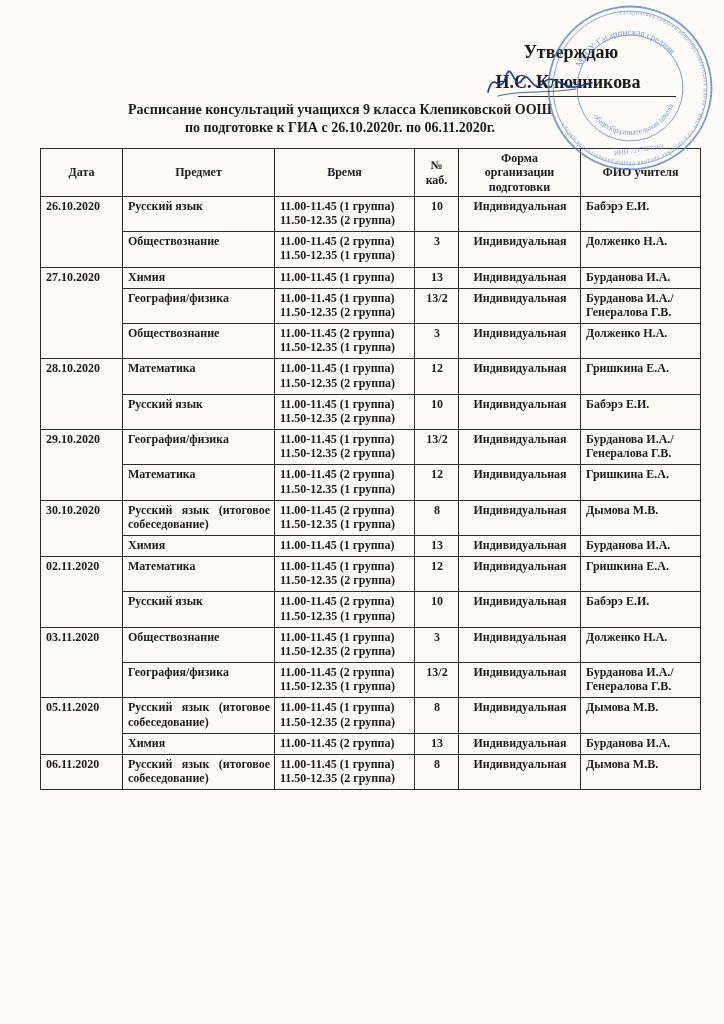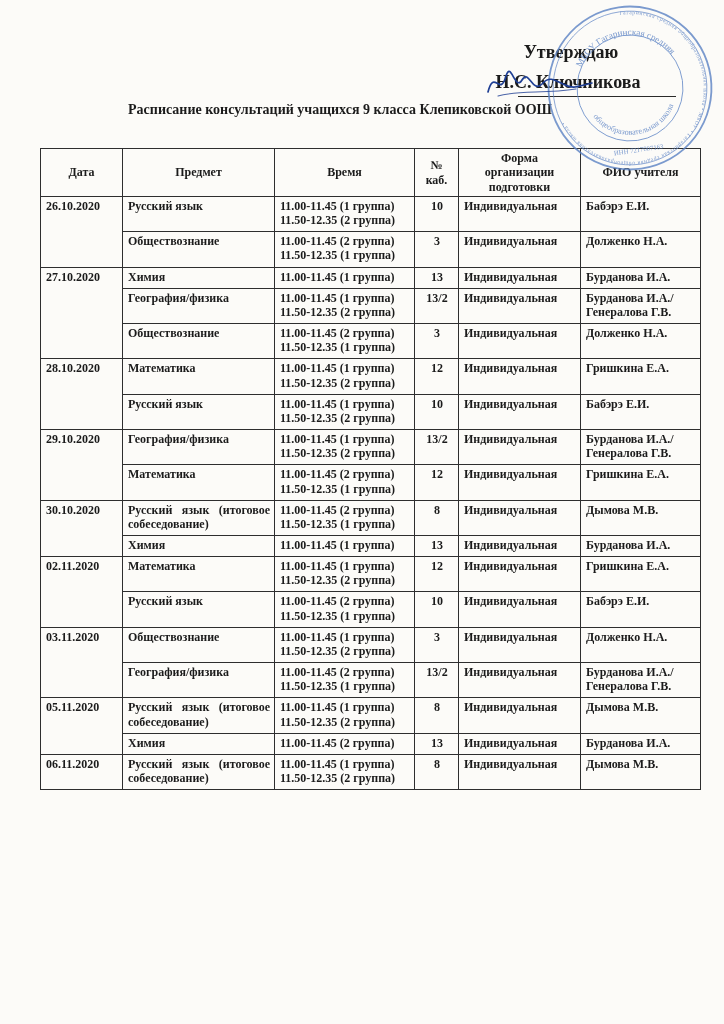--- a/index.html
+++ b/index.html
@@ -90,21 +90,21 @@
     vertical-align: middle;
     white-space: pre-line;
     height: 48px;
     font-weight: bold;
     padding: 2px 2px;
   }
   td.c-date    { text-align: left; margin-top: 37px; }
   td.c-subject { text-align: justify; margin-top: 24px; }
   td.c-time    { white-space: pre-line; }
   td.c-room    { text-align: center; }
-  td.c-form    { text-align: left; }
+  td.c-form    { text-align: center; }
   td.c-teacher { white-space: pre-line; }
 </style>
 </head>
 <body>
 
 <div class="page">
 
   <svg class="stamp" width="168" height="168" viewBox="0 0 165 165" aria-hidden="true">
     <g transform="rotate(-8 82.5 82.5)" fill="none" stroke="#5b82c4">
       <circle cx="82.5" cy="82.5" r="80" stroke-width="1.8"></circle>
@@ -136,20 +136,21 @@
   </svg>
 
   <div class="approval">
     <div>Утверждаю</div>
     <div class="appr-name">Н.С. Ключникова</div>
     <div class="sig-line"></div>
   </div>
 
   <div class="title">
     <div>Расписание консультаций учащихся 9 класса Клепиковской ООШ</div>
+    <div>по подготовке к ГИА с 26.10.2020г. по 06.11.2020г.</div>
   </div>
 
   <table class="schedule">
     <colgroup>
       <col style="width:82px">
       <col style="width:152px">
       <col style="width:140px">
       <col style="width:44px">
       <col style="width:122px">
       <col style="width:120px">

